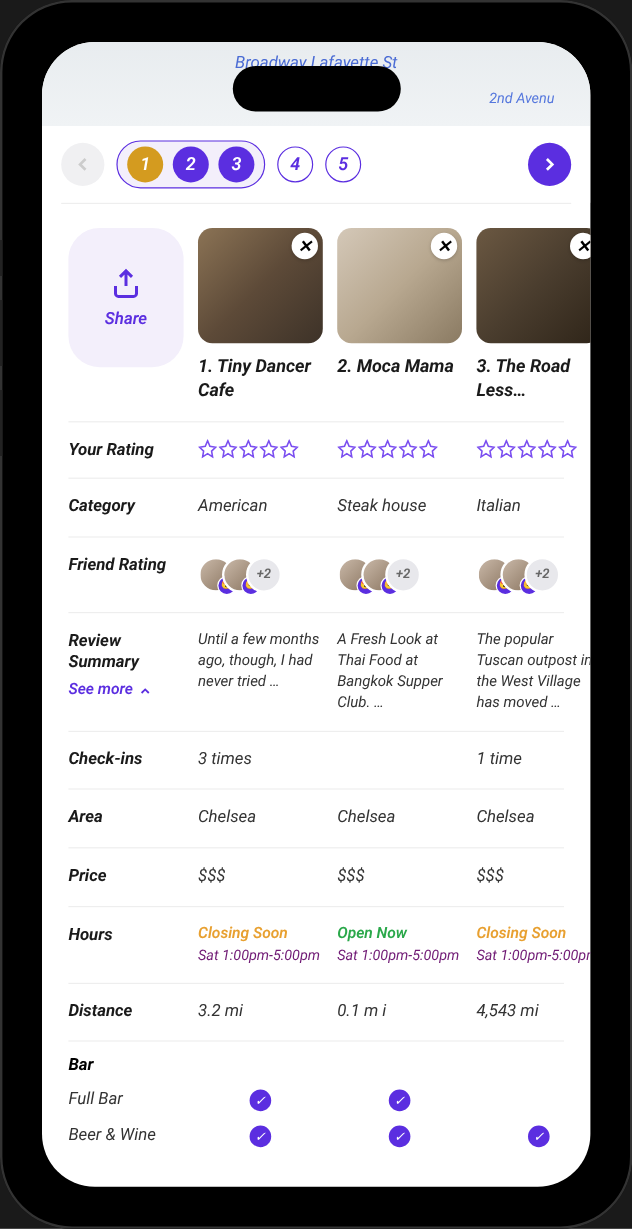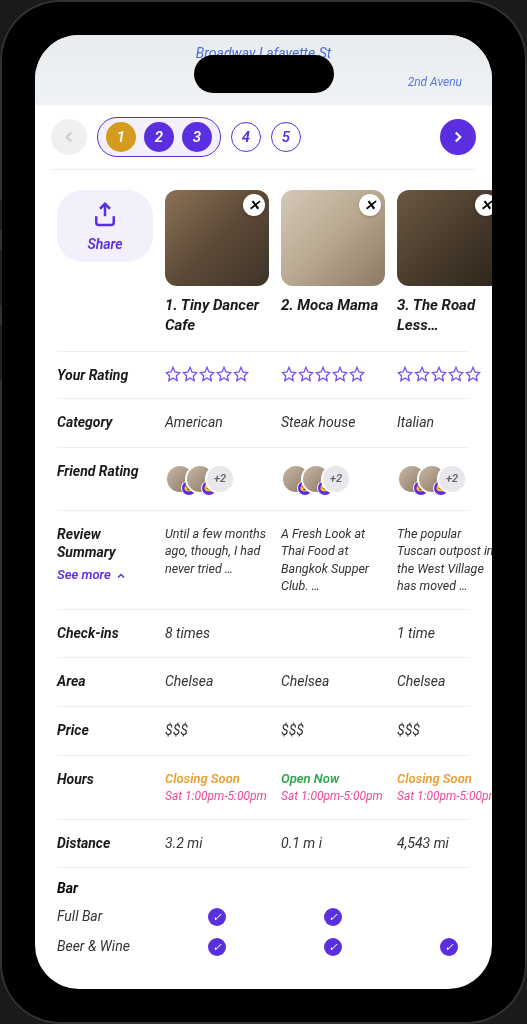--- a/index.html
+++ b/index.html
@@ -120,21 +120,21 @@
   .content { padding: 0 22px 20px; }
   .header-row {
     display: flex;
     gap: 12px;
     padding: 20px 0 16px;
     border-bottom: 1px solid #eee;
     align-items: flex-start;
   }
   .share-box {
     width: 96px;
-    height: 72px;
+    height: 116px;
     background: #f3effb;
     border-radius: 26px;
     display: flex;
     flex-direction: column;
     align-items: center;
     justify-content: center;
     gap: 6px;
     flex-shrink: 0;
   }
   .share-box svg { width: 30px; height: 30px; }
@@ -244,21 +244,21 @@
     border-radius: 50%;
     border: 1.5px solid #fff;
     display: flex;
     align-items: center;
     justify-content: center;
     font-size: 9px;
     color: #fff;
   }
   .status-closing { color: #e8a030; font-weight: 600; font-size: 13px; }
   .status-open { color: #2aa84a; font-weight: 600; font-size: 13px; }
-  .hours-text { font-size: 12px; color: #ec4899; }
+  .hours-text { font-size: 12px; color: #701a75; }
   .section-label {
     font-size: 14px;
     font-weight: 700;
     padding: 12px 0 6px;
   }
   .bar-row {
     display: flex;
     gap: 12px;
     padding: 6px 0;
   }
@@ -473,21 +473,21 @@
               </svg>
           </div>
         </div>
         <div class="cell small">Until a few months ago, though, I had never tried  …</div>
         <div class="cell small">A Fresh Look at Thai Food at Bangkok Supper Club. …</div>
         <div class="cell small">The popular Tuscan outpost in the West Village has moved …</div>
       </div>
 
       <div class="data-row">
         <div class="row-label">Check-ins</div>
-        <div class="cell">8 times</div>
+        <div class="cell">3 times</div>
         <div class="cell"></div>
         <div class="cell">1 time</div>
       </div>
 
       <div class="data-row">
         <div class="row-label">Area</div>
         <div class="cell">Chelsea</div>
         <div class="cell">Chelsea</div>
         <div class="cell">Chelsea</div>
       </div>

